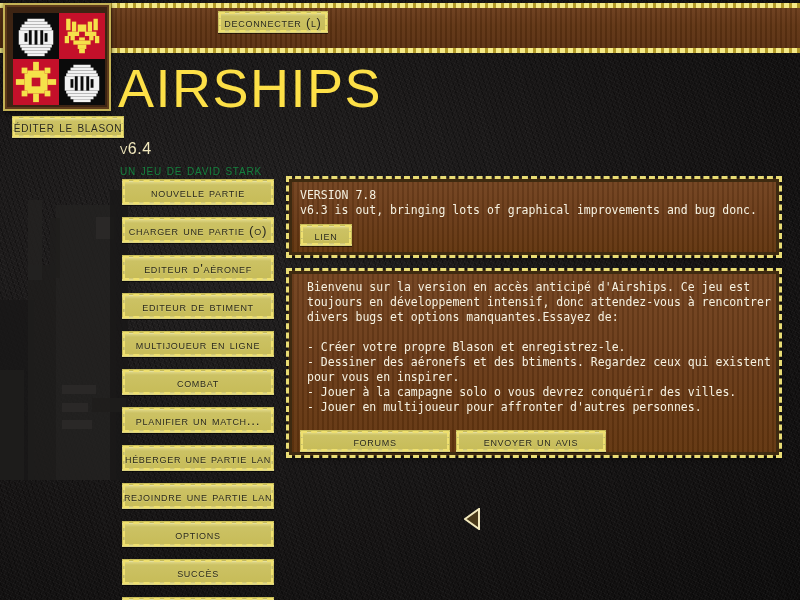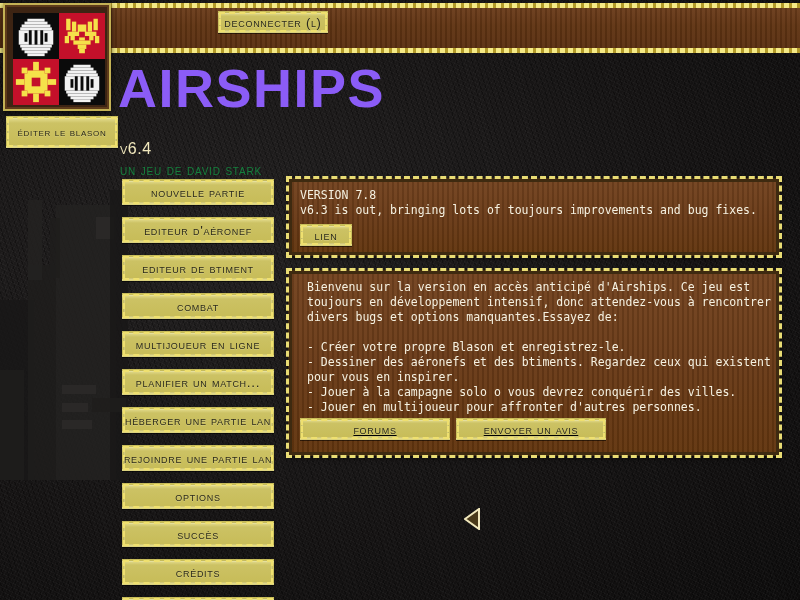--- a/index.html
+++ b/index.html
@@ -90,31 +90,31 @@
     box-shadow:0 2px 6px rgba(0,0,0,.7);
   }
   #coa{position:absolute;left:6px;top:6px;width:92px;height:92px;display:grid;
        grid-template-columns:1fr 1fr;grid-template-rows:1fr 1fr;}
   .q{position:relative;overflow:hidden;}
   .q.black{background:#0b0b0b;}
   .q.red{background:#c4102a;}
   .q svg{position:absolute;inset:0;width:100%;height:100%;}
 
   #edit-coa-btn{
-    position:absolute;left:6px;top:116px;width:112px;height:32px;
-    font-size:11px;z-index:6;
+    position:absolute;left:12px;top:116px;width:112px;height:22px;
+    font-size:14px;z-index:6;
   }
 
   
   #title{
     position:absolute;left:118px;top:62px;
-    color:#8b5cf6;font-size:54px;line-height:52px;
+    color:#fde047;font-size:54px;line-height:52px;
     letter-spacing:1.5px;
     font-family:"Liberation Sans", sans-serif;
-    font-weight:700;
+    font-weight:400;
     z-index:4;
   }
   #subtitle{
     position:absolute;left:120px;top:118px;
     color:#15803d;font-size:14px;letter-spacing:.8px;
     font-variant:small-caps;text-transform:lowercase;
     z-index:4;
     margin-top:44px;
   }
   #version{
@@ -152,21 +152,21 @@
     font-family:"DejaVu Sans Mono","Liberation Mono",monospace;
     color:#f6f2e2;font-size:11.5px;line-height:15px;
     white-space:pre-wrap;
   }
   #version-head{position:absolute;left:8px;top:6px;}
   #version-body{position:absolute;left:8px;top:21px;}
   #link-btn{position:absolute;left:8px;top:42px;width:52px;height:22px;font-size:13px;}
 
   #news-body{position:absolute;left:8px;top:6px;width:470px;padding-left:7px;}
   #news-actions{
-    position:absolute;left:8px;bottom:12px;display:flex;gap:6px;text-decoration:underline;
+    position:absolute;left:8px;bottom:0;display:flex;gap:6px;
   }
   #news-actions .btn{height:22px;font-size:13px;}
   #forums-btn{width:150px;}
   #feedback-btn{width:150px;justify-content:center;}
 
   
   #cursor{
     position:absolute;left:464px;top:508px;width:18px;height:22px;z-index:20;
   }
 </style>
@@ -302,30 +302,33 @@
 
 <div id="title">AIRSHIPS</div>
 <div id="subtitle">Un jeu de David Stark</div>
 <div id="version">v6.4</div>
 
 <div id="menu">
   <button class="btn">
       <span>Nouvelle partie</span>
     </button>
   <button class="btn">
+      <span>Charger une partie (O)</span>
+    </button>
+  <button class="btn">
       <span>Editeur d'aéronef</span>
     </button>
   <button class="btn">
       <span>Editeur de btiment</span>
     </button>
   <button class="btn">
+      <span>Multijoueur en ligne</span>
+    </button>
+  <button class="btn">
       <span>Combat</span>
-    </button>
-  <button class="btn">
-      <span>Multijoueur en ligne</span>
     </button>
   <button class="btn">
       <span>Planifier un match...</span>
     </button>
   <button class="btn">
       <span>Héberger une partie LAN</span>
     </button>
   <button class="btn">
       <span>Rejoindre une partie LAN</span>
     </button>
@@ -338,21 +341,21 @@
   <button class="btn">
       <span>Crédits</span>
     </button>
   <button class="btn">
       <span>Quitter</span>
     </button>
 </div>
 
 <div class="panel" id="version-panel">
   <div class="mono" id="version-head">VERSION 7.8</div>
-  <div class="mono" id="version-body">v6.3 is out, bringing lots of toujours improvements and bug fixes.</div>
+  <div class="mono" id="version-body">v6.3 is out, bringing lots of graphical improvements and bug donc.</div>
   <button class="btn" id="link-btn">
     <span>Lien</span>
   </button>
 </div>
 
 <div class="panel" id="news-panel">
   <div class="mono" id="news-body">Bienvenu sur la version en accès anticipé d'Airships. Ce jeu est
 toujours en développement intensif, donc attendez-vous à rencontrer
 divers bugs et options manquantes.Essayez de:
 

